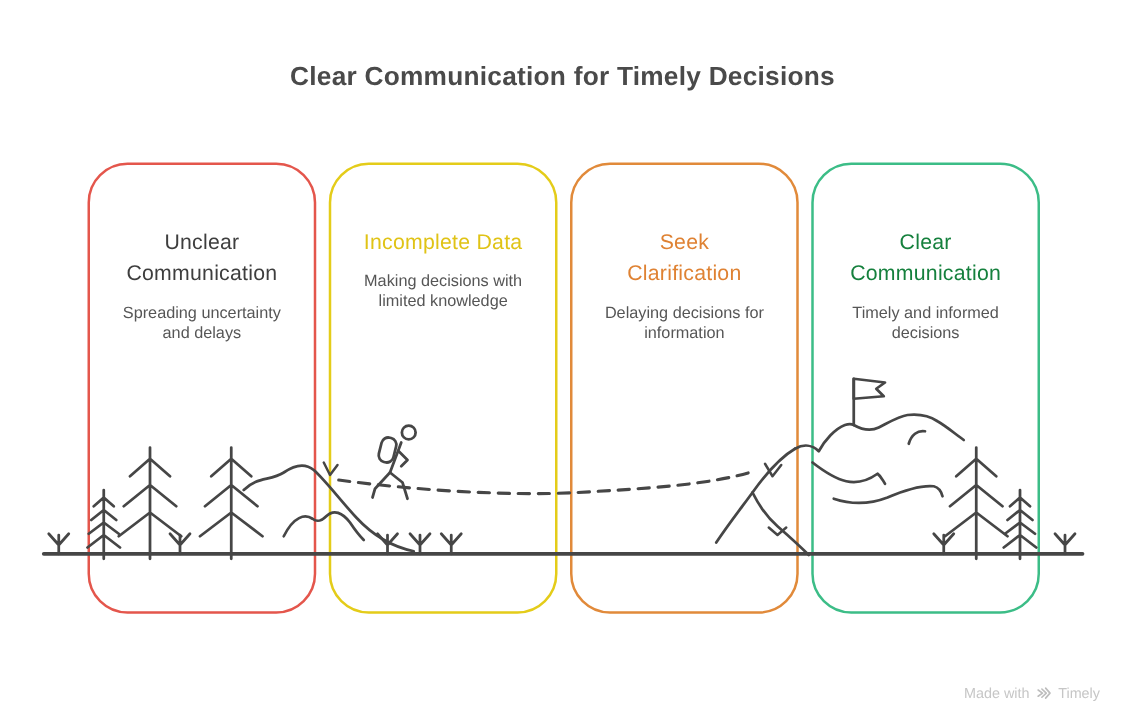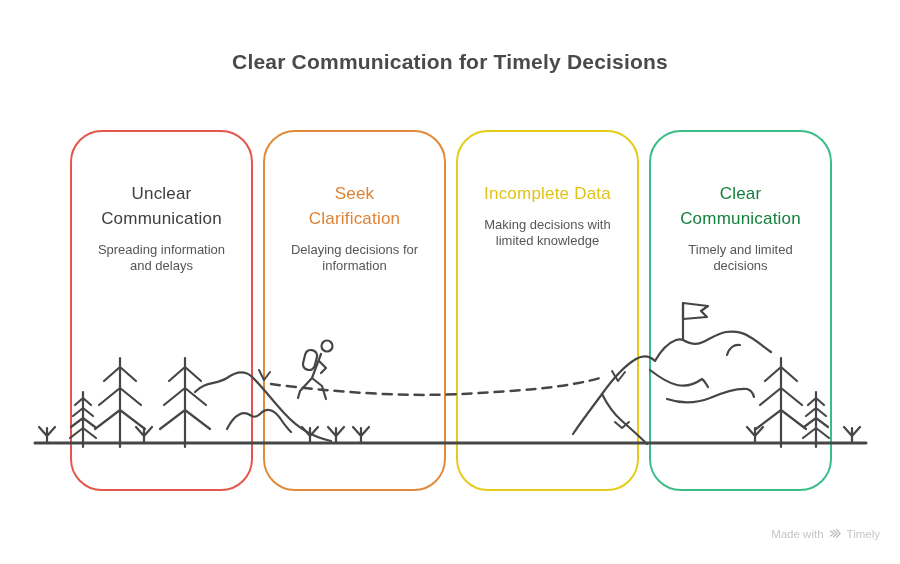--- a/index.html
+++ b/index.html
@@ -26,55 +26,55 @@
   }
   .card-sub{
     margin-top:11px;font-size:13px;line-height:16px;
     color:#565656;white-space:pre-line;
   }
   .scene{
     position:absolute;left:0;top:0;z-index:3;pointer-events:none;
   }
   .scene .ink{stroke:var(--ink,#464646);}
   .watermark{
-    position:absolute;right:20px;bottom:24px;z-index:4;
+    position:absolute;right:20px;bottom:3px;z-index:4;
     display:flex;align-items:center;gap:5px;
     font-size:11.5px;color:#c6c6c6;cursor:pointer;
   }
   .watermark svg{display:block;}
 </style>
 </head>
 <body>
 
 <div class="canvas">
 
   <h1 class="page-title">Clear Communication for Timely Decisions</h1>
 
   <div class="cards">
     <div class="card" style="border-color: rgb(228, 86, 76);">
       <div class="card-title" style="color: rgb(62, 62, 62);">Unclear
 Communication</div>
-      <div class="card-sub">Spreading information
+      <div class="card-sub">Spreading uncertainty
 and delays</div>
+    </div>
+    <div class="card" style="border-color: rgb(228, 204, 25);">
+      <div class="card-title" style="color: rgb(224, 195, 22);">Incomplete Data</div>
+      <div class="card-sub">Making decisions with
+limited knowledge</div>
     </div>
     <div class="card" style="border-color: rgb(225, 138, 58);">
       <div class="card-title" style="color: rgb(223, 130, 51);">Seek
 Clarification</div>
       <div class="card-sub">Delaying decisions for
 information</div>
     </div>
-    <div class="card" style="border-color: rgb(228, 204, 25);">
-      <div class="card-title" style="color: rgb(224, 195, 22);">Incomplete Data</div>
-      <div class="card-sub">Making decisions with
-limited knowledge</div>
-    </div>
     <div class="card" style="border-color: rgb(60, 189, 135);">
       <div class="card-title" style="color: #15803d;">Clear
 Communication</div>
-      <div class="card-sub">Timely and limited
+      <div class="card-sub">Timely and informed
 decisions</div>
     </div>
   </div>
 
   <svg class="scene" width="900" height="564" viewBox="0 0 900 564" style="--ink: #464646;">
     <defs>
       <g id="shrub">
         <path d="M0,0 V-15 M0,-7 L-8,-16 M0,-7 L8,-16"></path>
       </g>
       <g id="pine-big">

